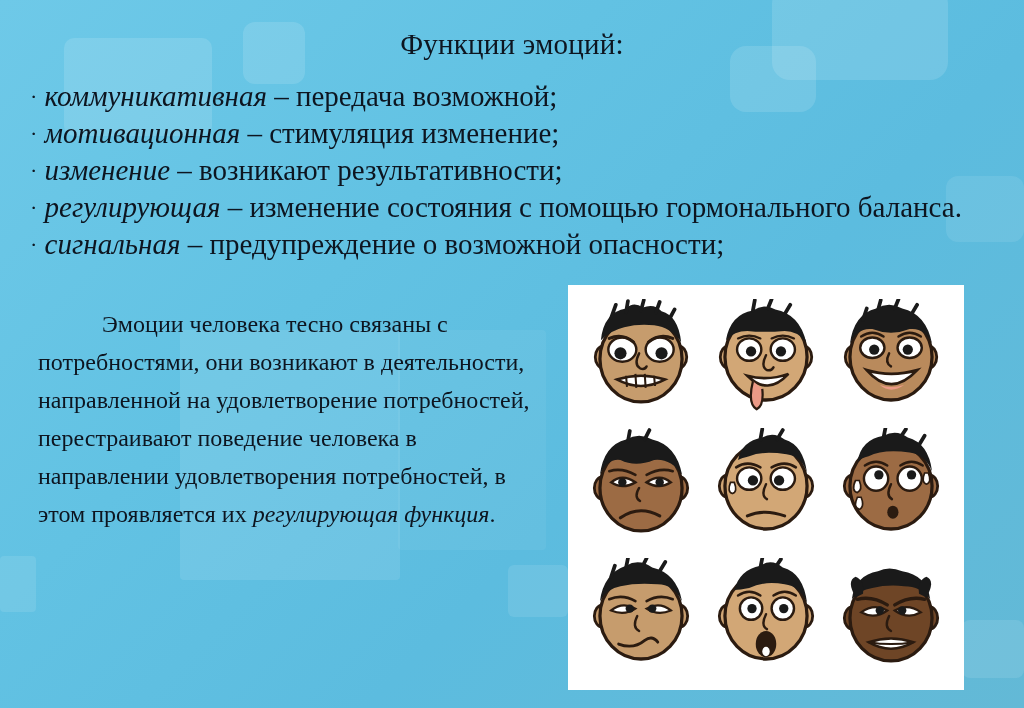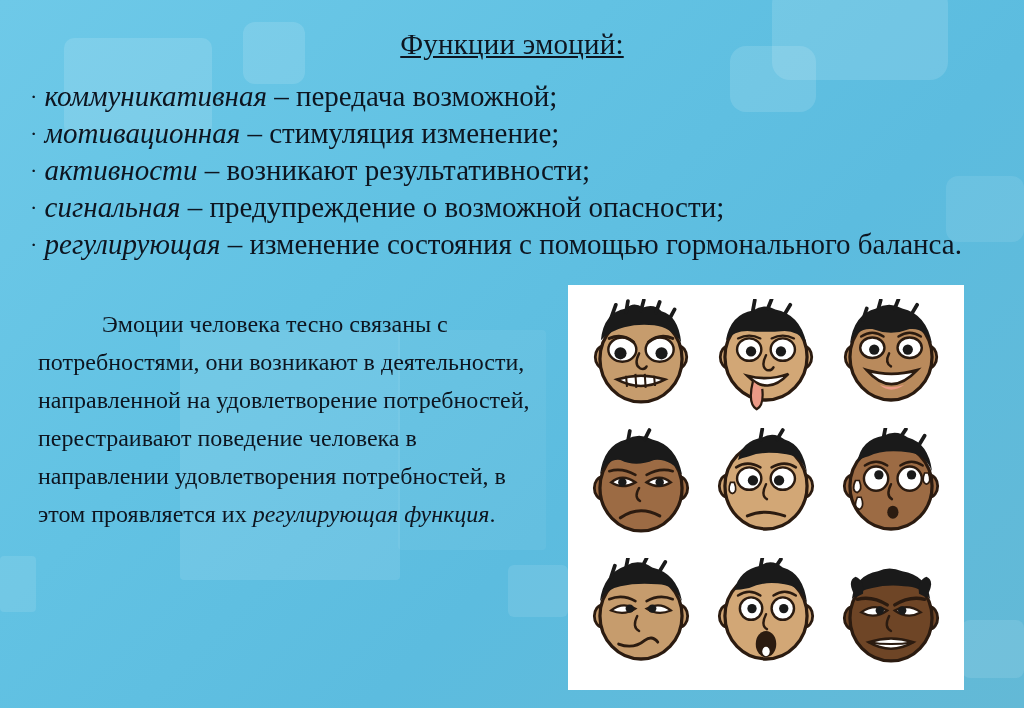--- a/index.html
+++ b/index.html
@@ -21,21 +21,21 @@
   .deco.d4{left:730px; top:46px;  width:86px; height:66px;  border-radius:16px;}
   .deco.d5{left:180px; top:330px; width:220px;height:250px; border-radius:4px;background:rgba(255,255,255,0.10);}
   .deco.d6{left:398px; top:330px; width:148px;height:220px; border-radius:4px;background:rgba(255,255,255,0.055);}
   .deco.d7{left:508px; top:565px; width:60px; height:52px;  border-radius:6px;background:rgba(255,255,255,0.10);}
   .deco.d8{left:0px;   top:556px; width:36px; height:56px;  border-radius:4px;background:rgba(255,255,255,0.10);}
   .deco.d9{left:962px; top:620px; width:62px; height:58px;  border-radius:8px;background:rgba(255,255,255,0.10);}
   .deco.d10{left:946px;top:176px; width:78px; height:66px;  border-radius:12px;background:rgba(255,255,255,0.09);}
 
   #title{
     position:absolute;left:0;top:28px;width:1024px;text-align:center;
-    font-size:29px;color:#0d1520;letter-spacing:0.2px;text-decoration:underline;
+    font-size:29px;color:#0d1520;letter-spacing:0.2px;
   }
   #bullets{
     position:absolute;left:30px;top:78px;width:950px;
     font-size:29px;line-height:36px;color:#0d1520;
   }
   #bullets .b{white-space:normal;}
   #bullets .dot{font-size:22px;vertical-align:2px;}
   #bullets i{font-style:italic;margin-top:20px;}
 
   #para{
@@ -80,29 +80,29 @@
     <div class="b">
       <span class="dot">·</span>
       <i>коммуникативная</i><span> – </span><span>передача возможной;</span>
     </div>
     <div class="b">
       <span class="dot">·</span>
       <i>мотивационная</i><span> – </span><span>стимуляция изменение;</span>
     </div>
     <div class="b">
       <span class="dot">·</span>
-      <i>активности</i><span> – </span><span>возникают результативности;</span>
+      <i>изменение</i><span> – </span><span>возникают результативности;</span>
+    </div>
+    <div class="b">
+      <span class="dot">·</span>
+      <i>регулирующая</i><span> – </span><span>изменение состояния с помощью гормонального баланса.</span>
     </div>
     <div class="b">
       <span class="dot">·</span>
       <i>сигнальная</i><span> – </span><span>предупреждение о возможной опасности;</span>
-    </div>
-    <div class="b">
-      <span class="dot">·</span>
-      <i>регулирующая</i><span> – </span><span>изменение состояния с помощью гормонального баланса.</span>
     </div>
   </div>
 
   <div id="para">
     <span class="ind"></span><span>Эмоции человека тесно связаны с потребностями, они возникают в деятельности, направленной на удовлетворение потребностей, перестраивают поведение человека в направлении удовлетворения потребностей, в этом проявляется их </span><i>регулирующая функция</i><span>.</span>
   </div>
 
   <div id="pic">
     <div id="grid">
 

